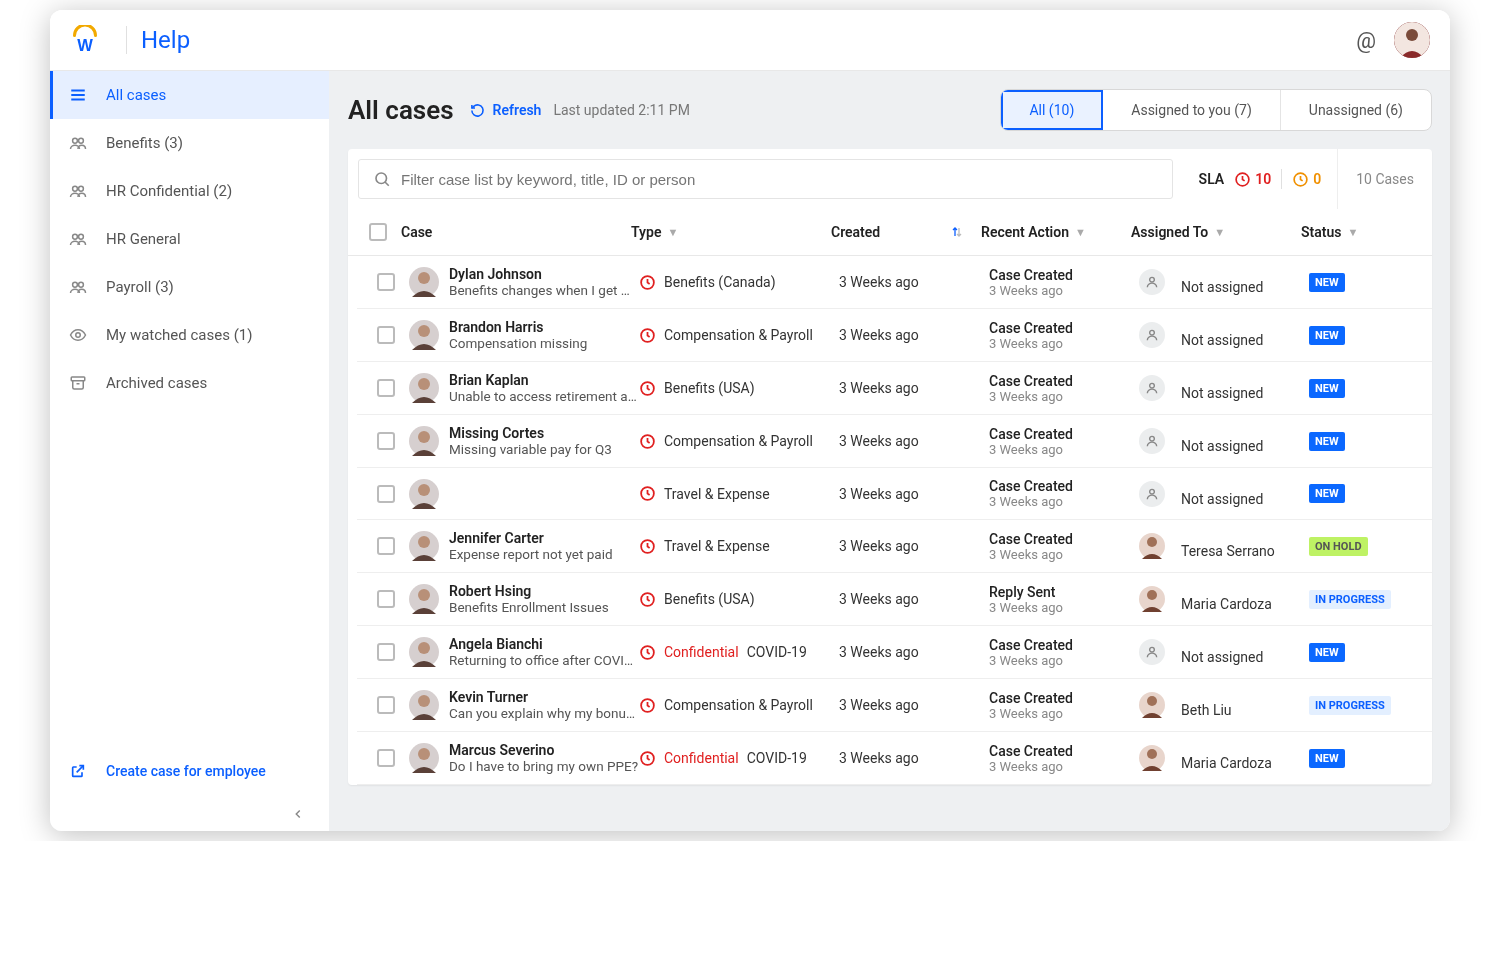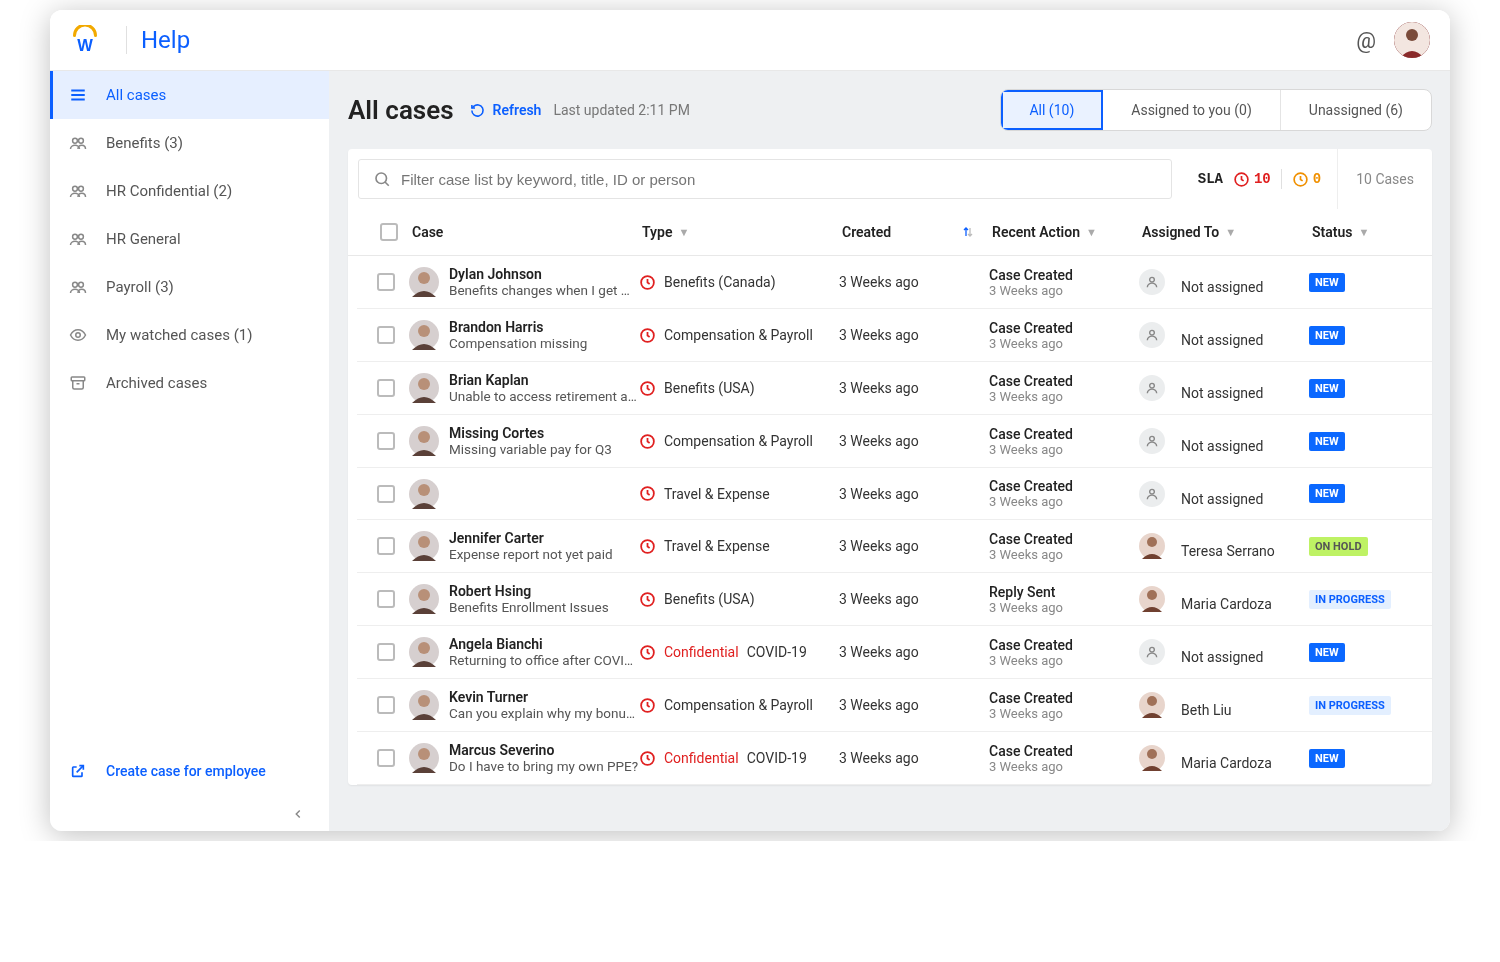--- a/index.html
+++ b/index.html
@@ -32,30 +32,30 @@
     .last-updated { color:#777; font-size:14px;}
     .tabs-seg { margin-left:auto; display:flex; border:1px solid #d8d8d8; border-radius:8px; overflow:hidden; background:#fff;}
     .tab { padding: 12px 28px; color:#555; cursor:pointer; border-right:1px solid #e4e4e4;}
     .tab:last-child { border-right:none;}
     .tab.active { background:#eaf2ff; color:#0b5fff; outline:2px solid #0b5fff; outline-offset:-2px;}
     
     .panel { background:#fff; border-radius:4px; box-shadow:0 1px 2px rgba(0,0,0,.06);}
     .filter-row { display:flex; align-items:center; padding:0 0 0 0;}
     .search-wrap { flex:1; display:flex; align-items:center; padding:10px 14px; border:1px solid #e4e4e4; border-radius:3px; margin:10px; background:#fff;}
     .search-wrap input { border:none; outline:none; font-size:15px; flex:1; color:#444; background:transparent;}
-    .sla-box { display:flex; align-items:center; gap:10px; padding:0 16px;font-family:Liberation Mono, monospace; }
+    .sla-box { display:flex; align-items:center; gap:10px; padding:0 16px; }
     .sla-label { color:#222; font-weight:600;}
     .sla-stat { display:flex;align-items:center;gap:4px; font-weight:600;}
     .sla-stat.red { color:#e02020;}
     .sla-stat.orange { color:#f09000;}
     .sla-sep { width:1px; height:20px; background: #e0e0e0; }
     .count-right { color:#888; padding:0 18px; border-left:1px solid #eee; align-self:stretch; display:flex;align-items:center;}
     
     .table-head, .row { display:grid; grid-template-columns: 46px 230px 200px 150px 150px 170px 100px; align-items:center; padding:0 6px; }
-    .table-head { padding: 14px 18px; color:#222; font-weight:600; border-bottom:1px solid #e8e8e8;}
+    .table-head { padding: 14px 7px; color:#222; font-weight:600; border-bottom:1px solid #e8e8e8;}
     .th { display:flex; align-items:center; gap:6px;}
     .th .sort { color:#aaa; font-size:11px;}
     .sort-active { display:flex; align-items:center; gap:2px;}
     .checkbox { width:18px; height:18px; border:2px solid #bbb; border-radius:3px; margin-left:14px; cursor:pointer;}
     .row { padding:10px 6px; border-bottom:1px solid #eee;margin-left:9px; }
     .case-cell { display:flex; align-items:center; gap:10px;}
     .pf { width:30px; height:30px; border-radius:50%; background:#d6cfcf; display:flex;align-items:center;justify-content:center; color:#6b5a5a; font-size:12px; font-weight:700; flex-shrink:0;}
     .case-text .name { font-weight:600; color:#222;}
     .case-text .subj { color:#555; font-size:13.5px; white-space:nowrap; overflow:hidden; text-overflow:ellipsis; max-width:190px;}
     .type-cell { display:flex; align-items:center; gap:8px;}
@@ -202,21 +202,21 @@
         <div class="refresh">
           <svg width="15" height="15" viewBox="0 0 24 24" fill="none" stroke="#0b5fff" stroke-width="2.5">
               <path d="M3 12a9 9 0 1 0 3-6.7L3 8"></path>
               <polyline points="3 3 3 8 8 8"></polyline>
             </svg>
           <span>Refresh</span>
         </div>
         <div class="last-updated">Last updated 2:11 PM</div>
         <div class="tabs-seg">
           <div class="tab active"><span>All (10)</span></div>
-          <div class="tab"><span>Assigned to you (0)</span></div>
+          <div class="tab"><span>Assigned to you (7)</span></div>
           <div class="tab"><span>Unassigned (6)</span></div>
         </div>
       </div>
 
       <div class="panel">
         <div class="filter-row">
           <div class="search-wrap">
             <span style="margin-right:10px;color:#888;">
               <svg width="18" height="18" viewBox="0 0 24 24" fill="none" stroke="currentColor" stroke-width="2.2">
                   <circle cx="11" cy="11" r="7"></circle>

